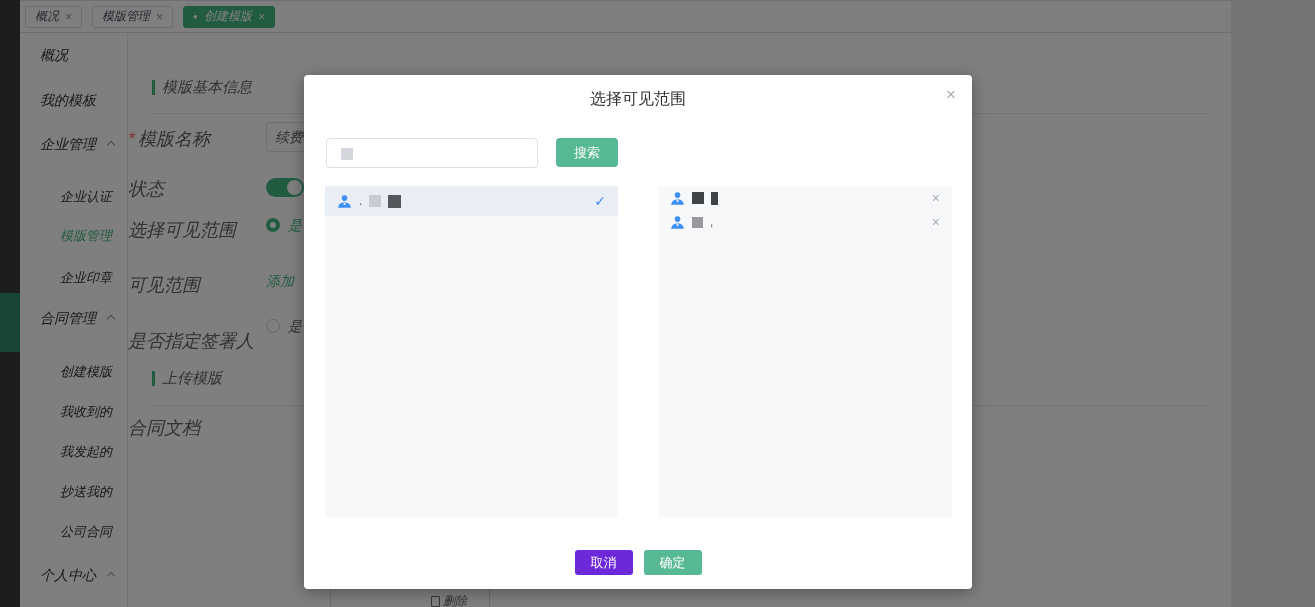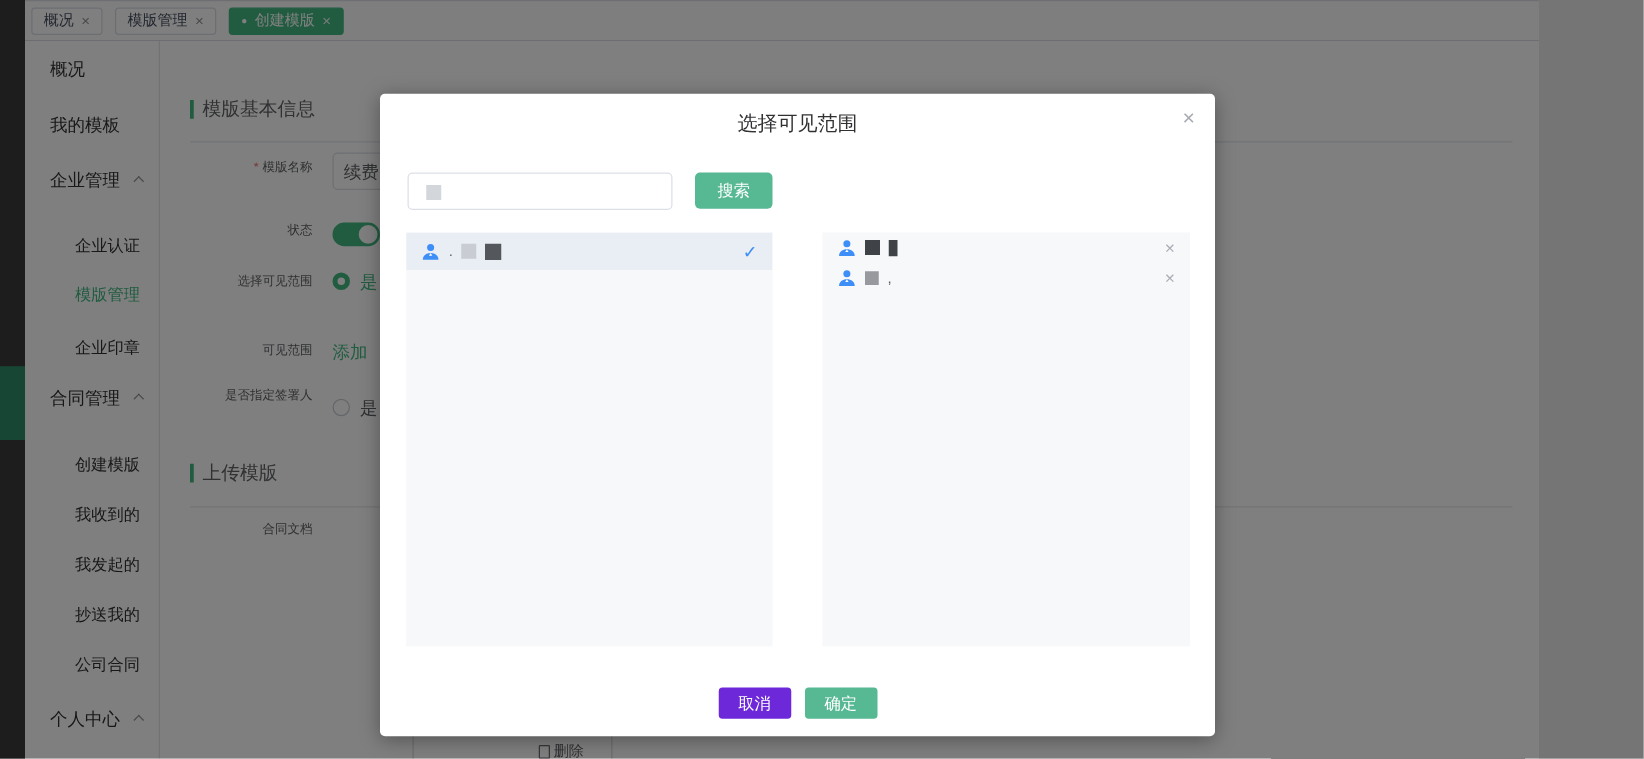--- a/index.html
+++ b/index.html
@@ -4,21 +4,21 @@
 <style>
   * { margin:0; padding:0; box-sizing:border-box; }
   html,body { width:1315px; height:607px; overflow:hidden; font-family:"Liberation Sans","DejaVu Sans",sans-serif; background:#eaeaea; }
   .stage { position:relative; width:1315px; height:607px; }
 
   
   .rail { position:absolute; left:0; top:0; width:20px; height:607px; background:#3a3a3a; }
   .rail-active { position:absolute; left:0; top:293px; width:20px; height:59px; background:#2f8f68; }
 
   
-  .app { position:absolute; left:20px; top:0; width:1211px; height:607px; background:#fff; }
+  .app { position:absolute; left:20px; top:0; width:1211px; height:607px; background:#fff;font-style:italic; }
 
   
   .tabbar { position:absolute; left:0; top:0; width:100%; height:33px; background:#fdfdfd; border-top:1px solid #dcdfe6; border-bottom:1px solid #d8dce5; display:flex; align-items:center; padding-left:5px; gap:10px; }
   .tab { height:22px; display:inline-flex; align-items:center; gap:6px; padding:0 9px; border:1px solid #d8dce5; border-radius:3px; font-size:12px; color:#495060; background:#fff; cursor:pointer; }
   .tab .tab-x { font-size:12px; color:#909399; }
   .tab.active { background:#42b983; border-color:#42b983; color:#fff; }
   .tab.active .tab-x { color:#eaf7f1; }
   .tab.active .dot { font-size:8px; color:#fff; line-height:1; }
 
   
@@ -28,21 +28,21 @@
   .side-item.lvl2 { padding-left:40px; font-size:13px; }
   .side-item.active { color:#42b983; }
   .caret { position:absolute; right:14px; top:8px; width:6px; height:6px; border-left:1.4px solid #909399; border-top:1.4px solid #909399; transform:rotate(45deg); }
 
   
   .main { position:absolute; left:108px; top:33px; right:0; bottom:0; background:#fff; }
   .breadcrumb { position:absolute; left:24px; top:19px; font-size:14px; color:#606266; }
   .sec-title { position:absolute; left:24px; display:flex; align-items:center; gap:7px; font-size:15px; color:#606266; }
   .sec-bar { width:3px; height:15px; background:#42b983; }
   .divider { position:absolute; left:24px; right:21px; height:1px; background:#e4e7ed; }
-  .flabel { position:absolute; left:0; width:122px; text-align:right; font-size:10px; color:#606266; white-space:nowrap; }
+  .flabel { position:absolute; left:0; width:122px; font-size:18px; color:#606266; white-space:nowrap; }
   .req { color:#f56c6c; margin-right:3px; }
   .txt-input { position:absolute; left:138px; width:210px; height:30px; border:1px solid #dcdfe6; border-radius:4px; background:#fff; font-size:14px; color:#606266; padding:0 8px; line-height:28px; overflow:hidden; white-space:nowrap; }
   .toggle { position:absolute; left:138px; width:38px; height:19px; border-radius:10px; background:#42b983; cursor:pointer; }
   .toggle::after { content:''; position:absolute; right:2px; top:2px; width:15px; height:15px; border-radius:50%; background:#fff; }
   .radio { position:absolute; left:138px; width:14px; height:14px; border-radius:50%; background:#fff; cursor:pointer; }
   .radio.on { border:4px solid #42b983; }
   .radio.off { border:1px solid #c8cdd4; }
   .radio-lbl { position:absolute; left:160px; font-size:14px; }
   .radio-lbl.on { color:#42b983; }
   .radio-lbl.off { color:#606266; }
@@ -132,21 +132,21 @@
       <div class="flabel" style="top:144px">状态</div>
       <div class="toggle" style="top:145px"></div>
 
       <div class="flabel" style="top:185px">选择可见范围</div>
       <div class="radio on" style="top:185px"></div>
       <div class="radio-lbl on" style="top:184px">是</div>
 
       <div class="flabel" style="top:240px">可见范围</div>
       <div class="link-green" style="top:240px">添加</div>
 
-      <div class="flabel" style="top:276px">是否指定签署人</div>
+      <div class="flabel" style="top:296px">是否指定签署人</div>
       <div class="radio off" style="top:286px"></div>
       <div class="radio-lbl off" style="top:285px">是</div>
 
       <div class="sec-title" style="top:336px">
         <span class="sec-bar"></span>
         <span>上传模版</span>
       </div>
       <div class="divider" style="top:372px"></div>
 
       <div class="flabel" style="top:383px">合同文档</div>

